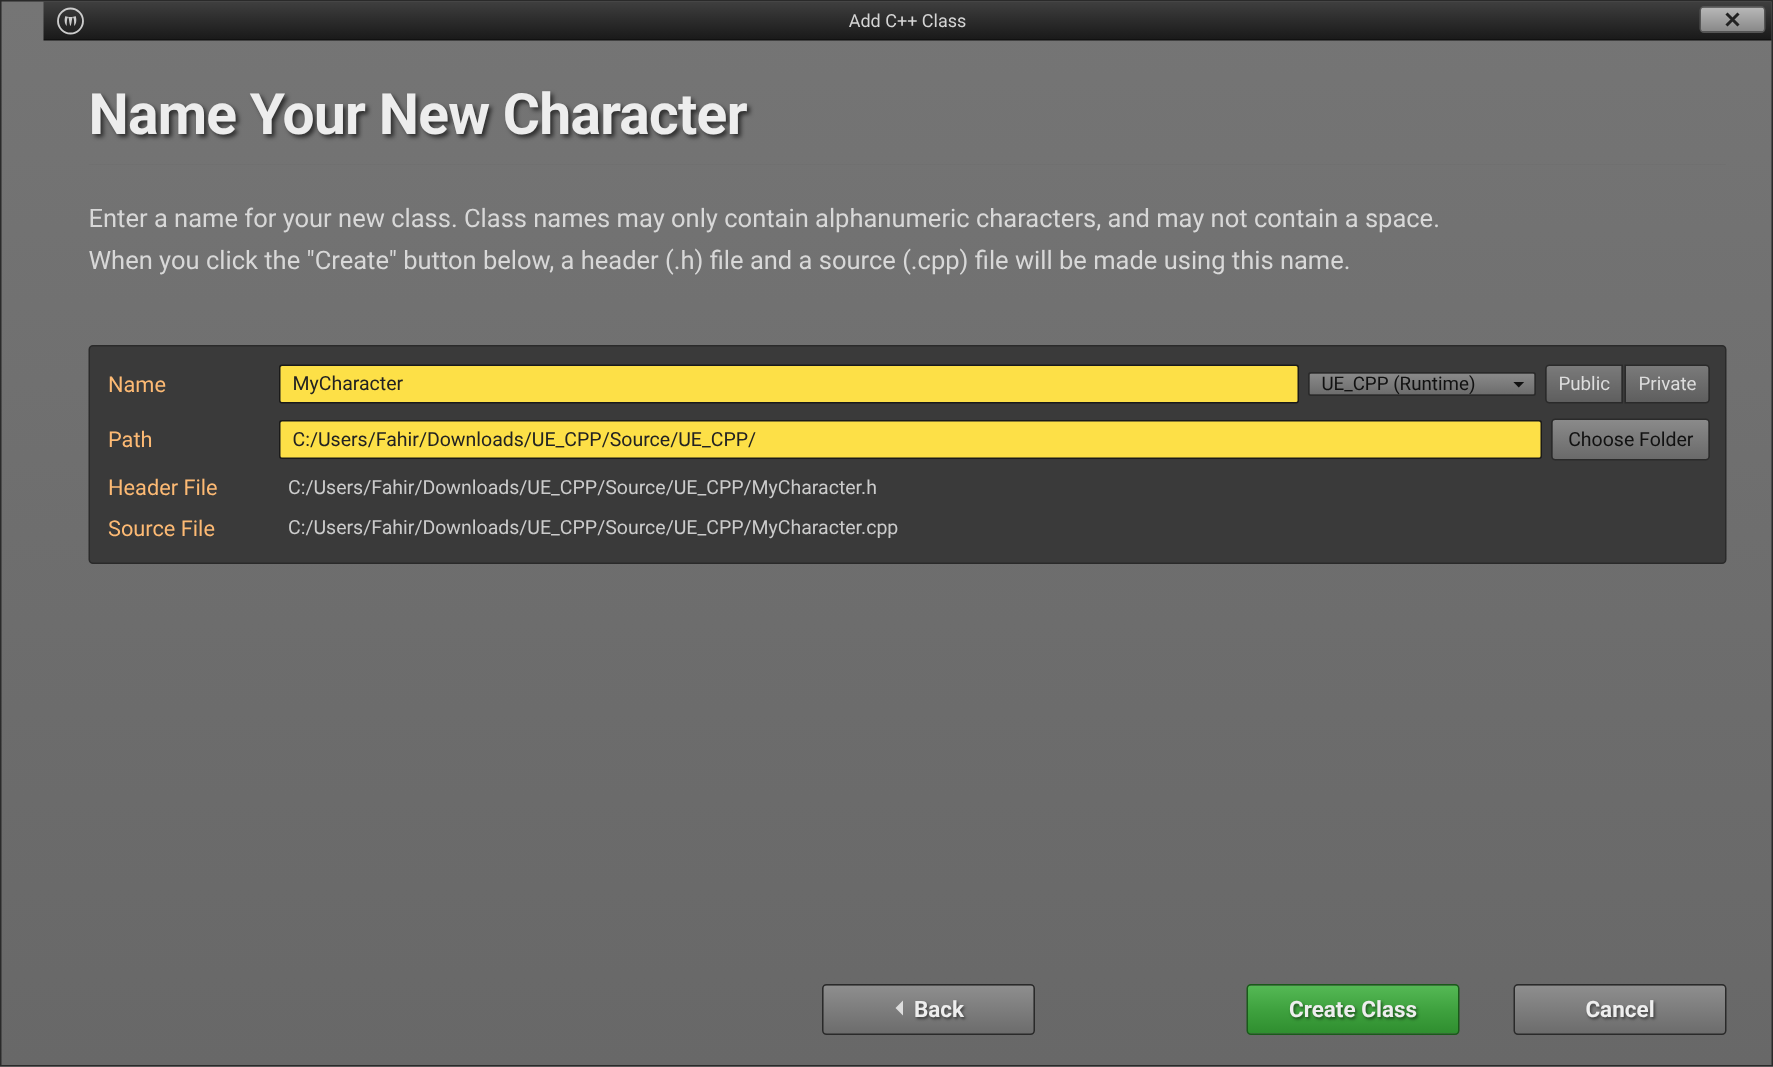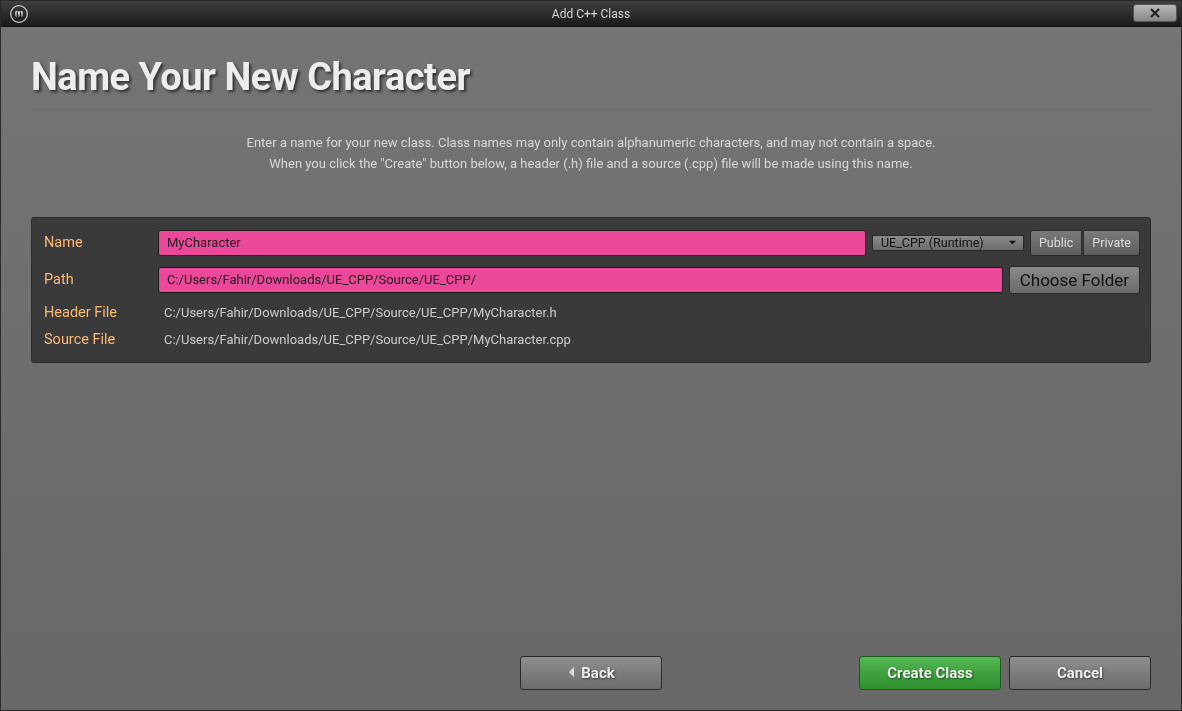--- a/index.html
+++ b/index.html
@@ -14,20 +14,21 @@
     background: #6b6b6b;
     overflow: hidden;
   }
   .window {
     width: 1182px;
     height: 711px;
     background: linear-gradient(to bottom, #757575 0%, #6e6e6e 50%, #686868 100%);
     border: 1px solid #2a2a2a;
     display: flex;
     flex-direction: column;
+    padding-left: 28px;
   }
   .titlebar {
     height: 26px;
     background: linear-gradient(to bottom, #3f3f3f 0%, #2c2c2c 50%, #1a1a1a 100%);
     display: flex;
     align-items: center;
     position: relative;
     border-bottom: 1px solid #111;
   }
   .titlebar-logo {
@@ -83,24 +84,23 @@
     letter-spacing: -0.5px;
   }
   .divider {
     height: 1px;
     background: rgba(255,255,255,0.25);
     border-top: 1px solid rgba(0,0,0,0.25);
     margin-bottom: 22px;
   }
   .description {
     color: #d8d8d8;
-    font-size: 13px;
+    font-size: 17px;
     line-height: 1.65;
     margin-bottom: 42px;
-    text-align: center;
   }
   .form-panel {
     background: #3a3a3a;
     border: 1px solid #2a2a2a;
     border-radius: 3px;
     padding: 12px 10px 14px 10px;
   }
   .form-row {
     display: flex;
     align-items: center;
@@ -110,21 +110,21 @@
   .form-row:last-child { margin-bottom: 0; }
   .form-label {
     width: 110px;
     flex-shrink: 0;
     color: #fdba74;
     font-size: 14.5px;
     padding-left: 2px;
   }
   .text-input {
     height: 26px;
-    background: #ec4899;
+    background: #fde047;
     border: 1px solid #1a1a1a;
     border-radius: 2px;
     padding: 0 8px;
     font-size: 13px;
     color: #222;
     outline: none;
   }
   .name-input { flex: 1; max-width: 717px; }
   .path-input { flex: 1; max-width: 878px; }
   .module-dropdown {
@@ -159,21 +159,21 @@
   }
   .visibility-btn.left { border-radius: 3px 0 0 3px; }
   .visibility-btn.right { border-radius: 0 3px 3px 0; }
   .choose-folder-btn {
     height: 28px;
     padding: 0 10px;
     background: linear-gradient(to bottom, #8a8a8a 0%, #6a6a6a 100%);
     border: 1px solid #2a2a2a;
     border-radius: 3px;
     color: #111;
-    font-size: 17px;
+    font-size: 13px;
     cursor: pointer;
   }
   .readonly-value {
     color: #cccccc;
     font-size: 13px;
     padding-left: 6px;
   }
   .footer {
     margin-top: auto;
     display: flex;
@@ -200,20 +200,21 @@
     cursor: pointer;
     display: flex;
     align-items: center;
     justify-content: center;
     gap: 4px;
     text-shadow: 1px 1px 2px rgba(0,0,0,0.5);
     color: #eee;
   }
   .btn-gray {
     background: linear-gradient(to bottom, #8e8e8e 0%, #6c6c6c 100%);
+    margin-left: 28px;
   }
   .btn-green {
     background: linear-gradient(to bottom, #55b955 0%, #3fa23f 50%, #2f8e2f 100%);
     border-color: #1a5a1a;
   }
   .back-arrow svg { width: 10px; height: 12px; }
 </style>
 </head>
 <body>
 

